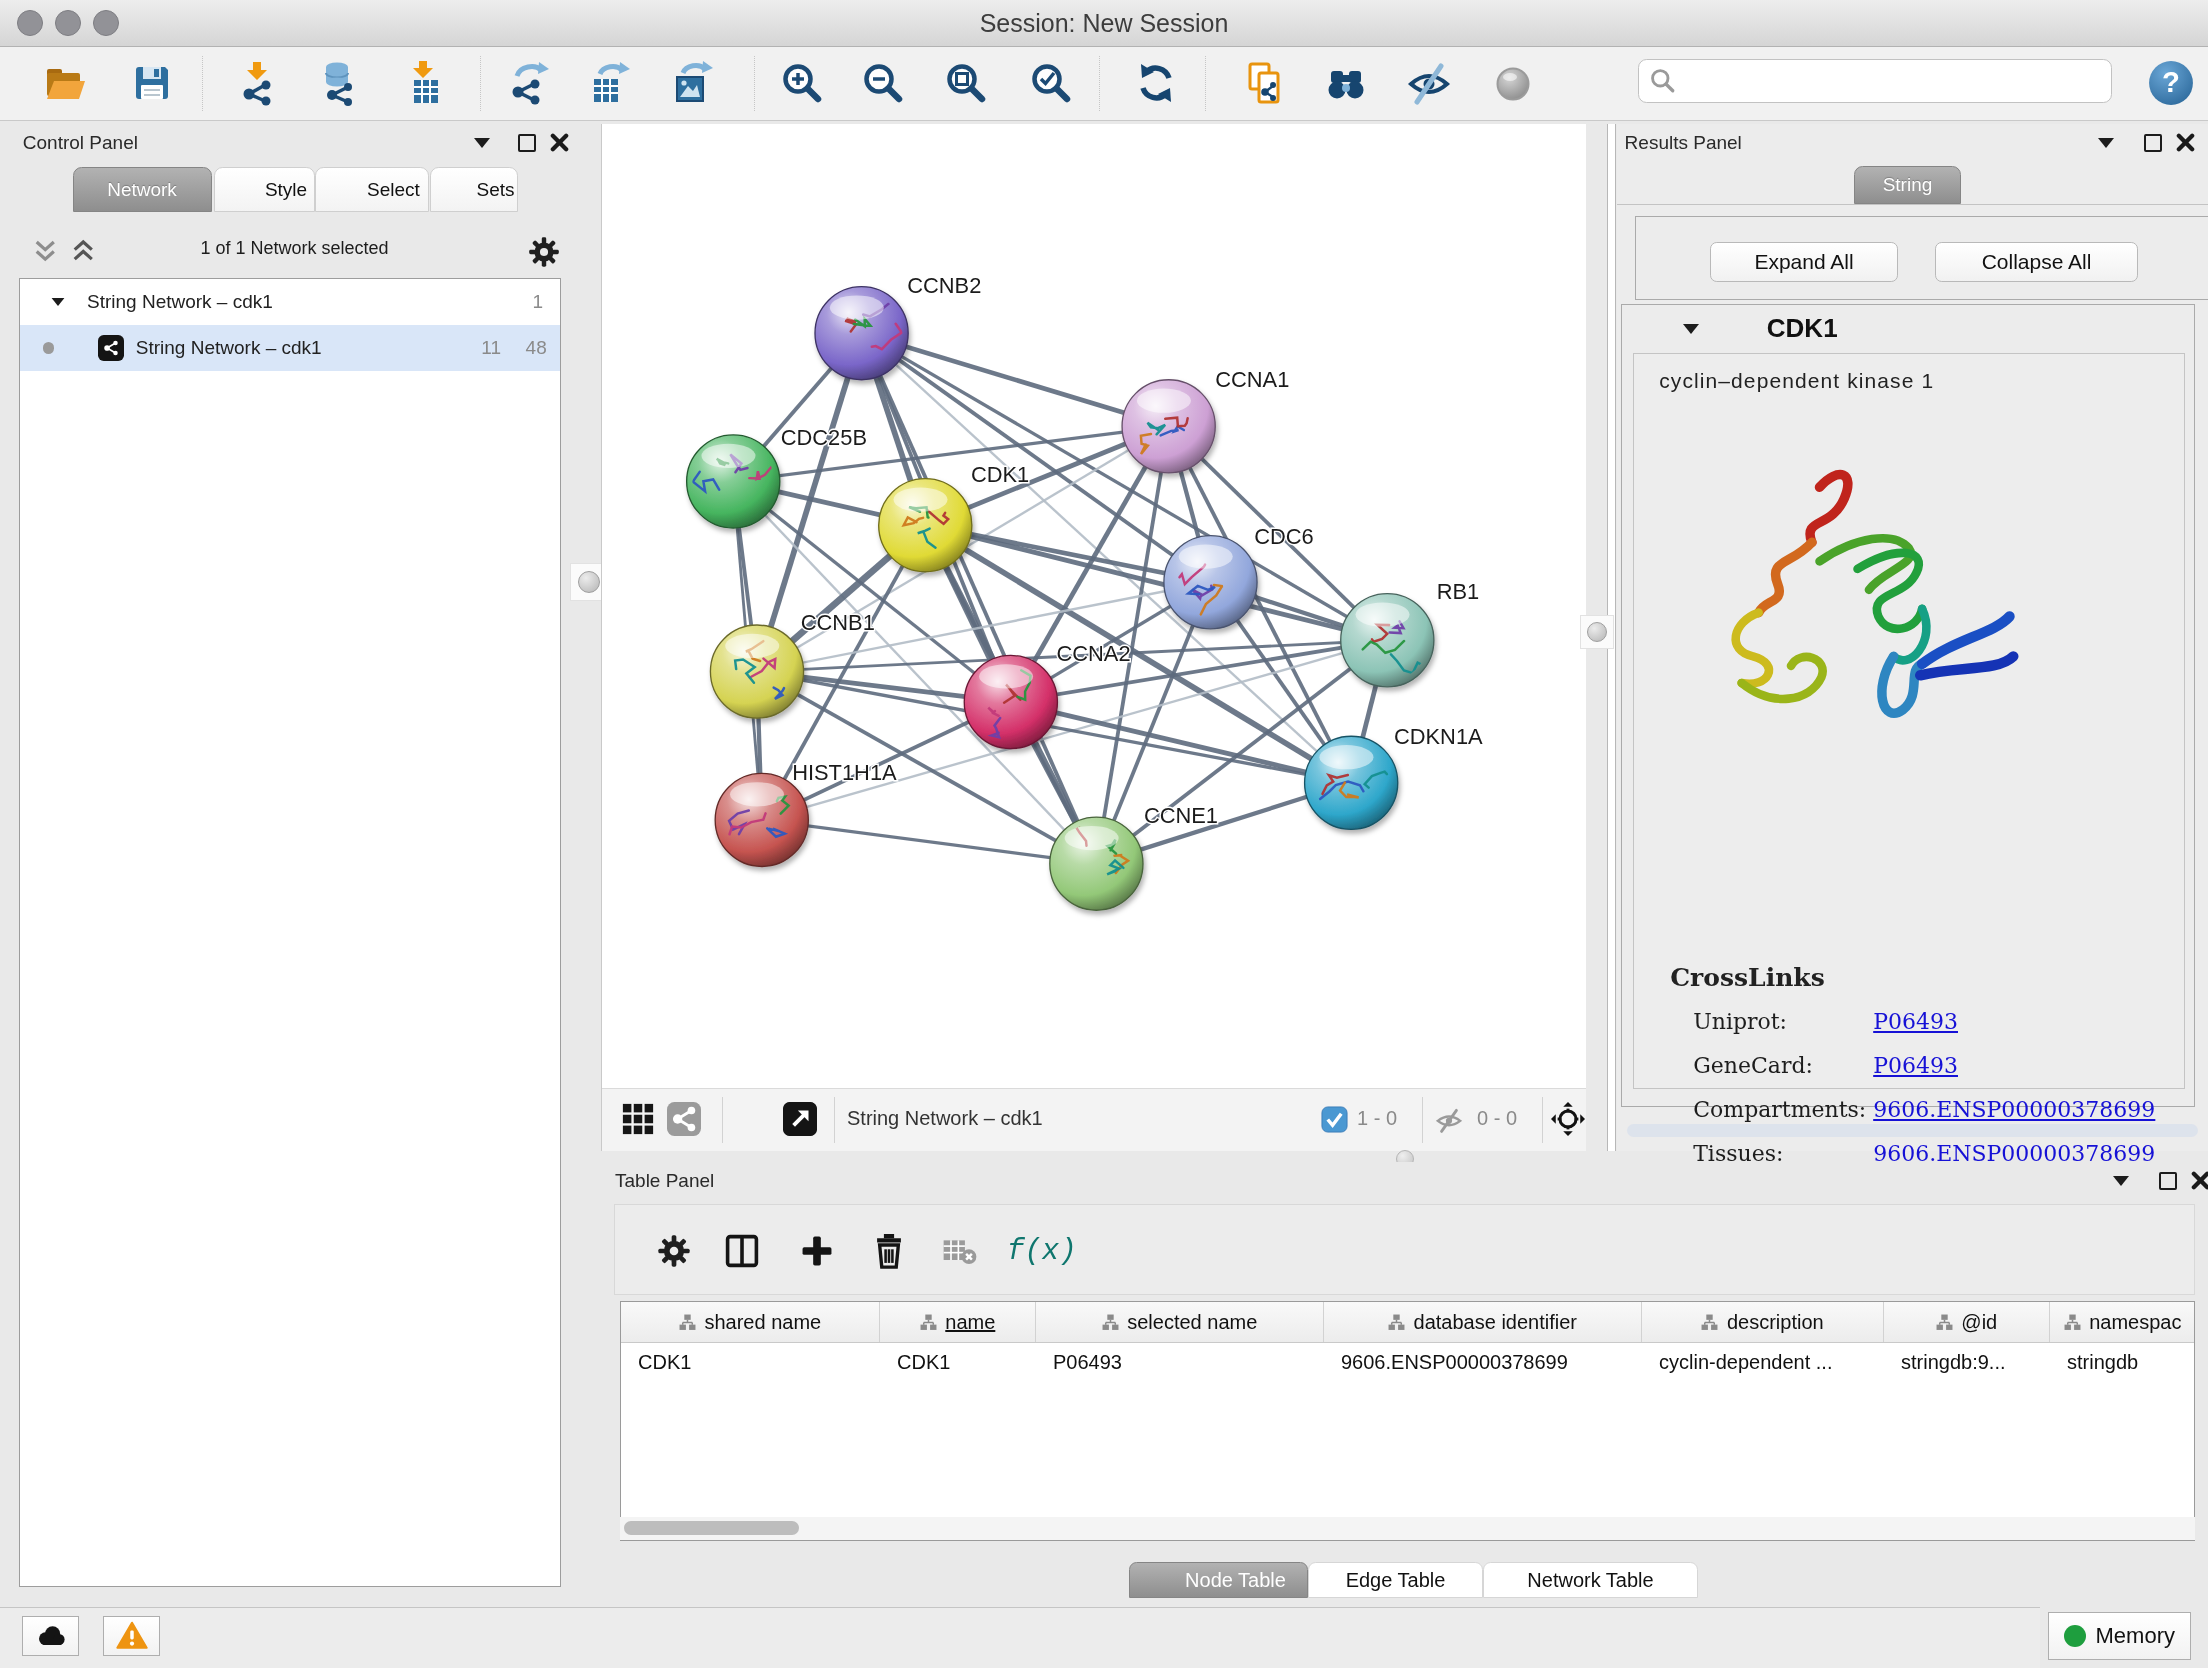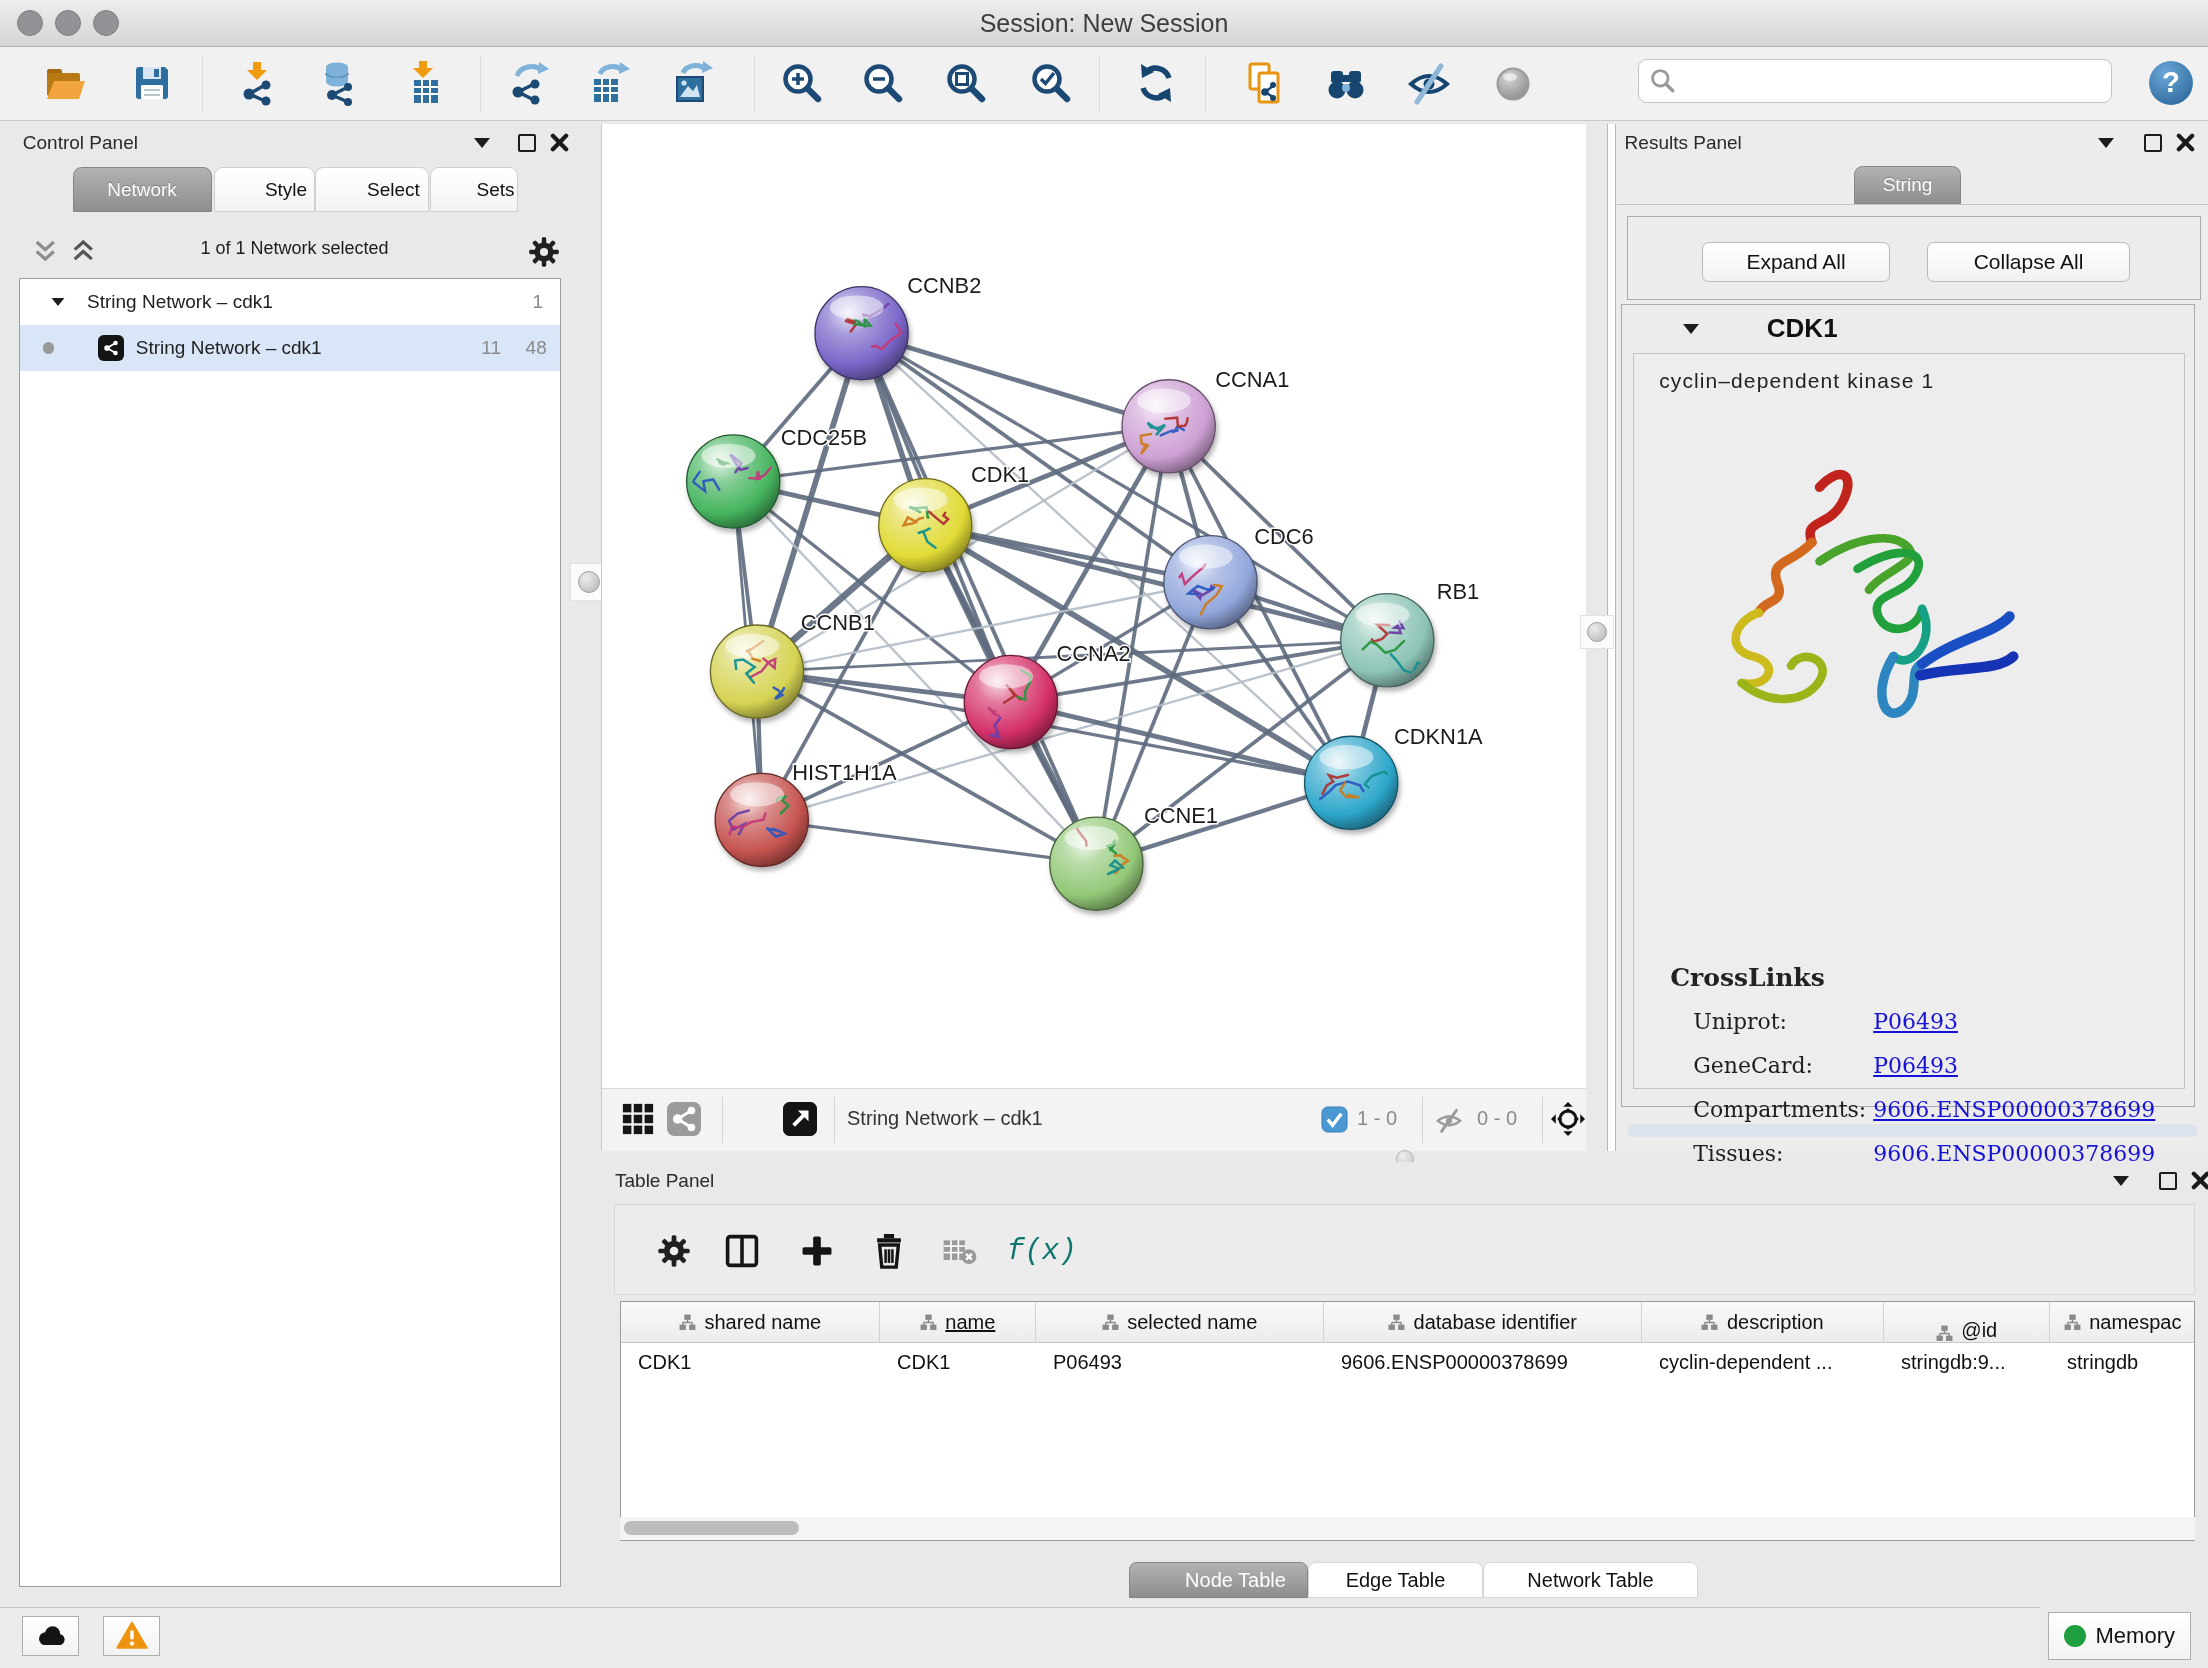--- a/index.html
+++ b/index.html
@@ -732,21 +732,21 @@
   <div class="hdr-ico tri-down" style="left:481px;top:14.3px"></div>
   <div class="hdr-ico sq" style="left:527px;top:9.5px"></div>
   <svg class="hdr-ico" style="left:559px;top:8.6px" width="19" height="19" viewBox="0 0 20 20">
     <line x1="3" y1="3" x2="17" y2="17" stroke="#1a1a1a" stroke-width="4.5" stroke-linecap="round"></line>
     <line x1="17" y1="3" x2="3" y2="17" stroke="#1a1a1a" stroke-width="4.5" stroke-linecap="round"></line>
   </svg>
   <div class="tab active" style="left:237px;top:42px;width:107px;height:38px">
     <span>String</span>
   </div>
   <div id="rp-body">
-    <div class="rp-box" style="left:10px;top:11.4px;width:574px;height:84px">
+    <div class="rp-box" style="left:18px;top:11.4px;width:574px;height:84px">
       <div class="btn" style="position:absolute;left:74px;top:25px;width:186px;height:38px">Expand All</div>
       <div class="btn" style="position:absolute;left:299px;top:25px;width:201px;height:38px">Collapse All</div>
     </div>
 
     <div class="rp-box" style="left:3.8px;top:99px;width:574px;height:803px">
       <div class="tri-down" style="position:absolute;left:61px;top:19px"></div>
       <span id="rp-gene-name" style="position:absolute;left:145px;top:7.6px">CDK1</span>
       <div class="rp-box" style="left:11.4px;top:48px;width:552px;height:736px;background:#ededed;border-color:#c4c4c4">
         <span id="rp-desc" style="position:absolute;left:25px;top:15px">cyclin–dependent kinase 1</span>
 
@@ -902,21 +902,21 @@
         </div>
         <div class="th" style="width: 242px;">
           <svg width="17" height="17" viewBox="0 0 16 16">
             <rect x="5" y="0.5" width="6" height="5" fill="#8a8a8a"></rect>
             <path d="M8 5.5 V8 M3.5 8 H12.5 M3.5 8 V10 M12.5 8 V10" stroke="#8a8a8a" stroke-width="1.4" fill="none"></path>
             <rect x="0.5" y="10" width="6" height="5" fill="#8a8a8a"></rect>
             <rect x="9.5" y="10" width="6" height="5" fill="#8a8a8a"></rect>
           </svg>
           <span>description</span>
         </div>
-        <div class="th" style="width: 166px; align-items: flex-end;">
+        <div class="th" style="width: 166px;">
           <svg width="17" height="17" viewBox="0 0 16 16">
             <rect x="5" y="0.5" width="6" height="5" fill="#8a8a8a"></rect>
             <path d="M8 5.5 V8 M3.5 8 H12.5 M3.5 8 V10 M12.5 8 V10" stroke="#8a8a8a" stroke-width="1.4" fill="none"></path>
             <rect x="0.5" y="10" width="6" height="5" fill="#8a8a8a"></rect>
             <rect x="9.5" y="10" width="6" height="5" fill="#8a8a8a"></rect>
           </svg>
           <span>@id</span>
         </div>
         <div class="th" style="width: 146px;">
           <svg width="17" height="17" viewBox="0 0 16 16">

